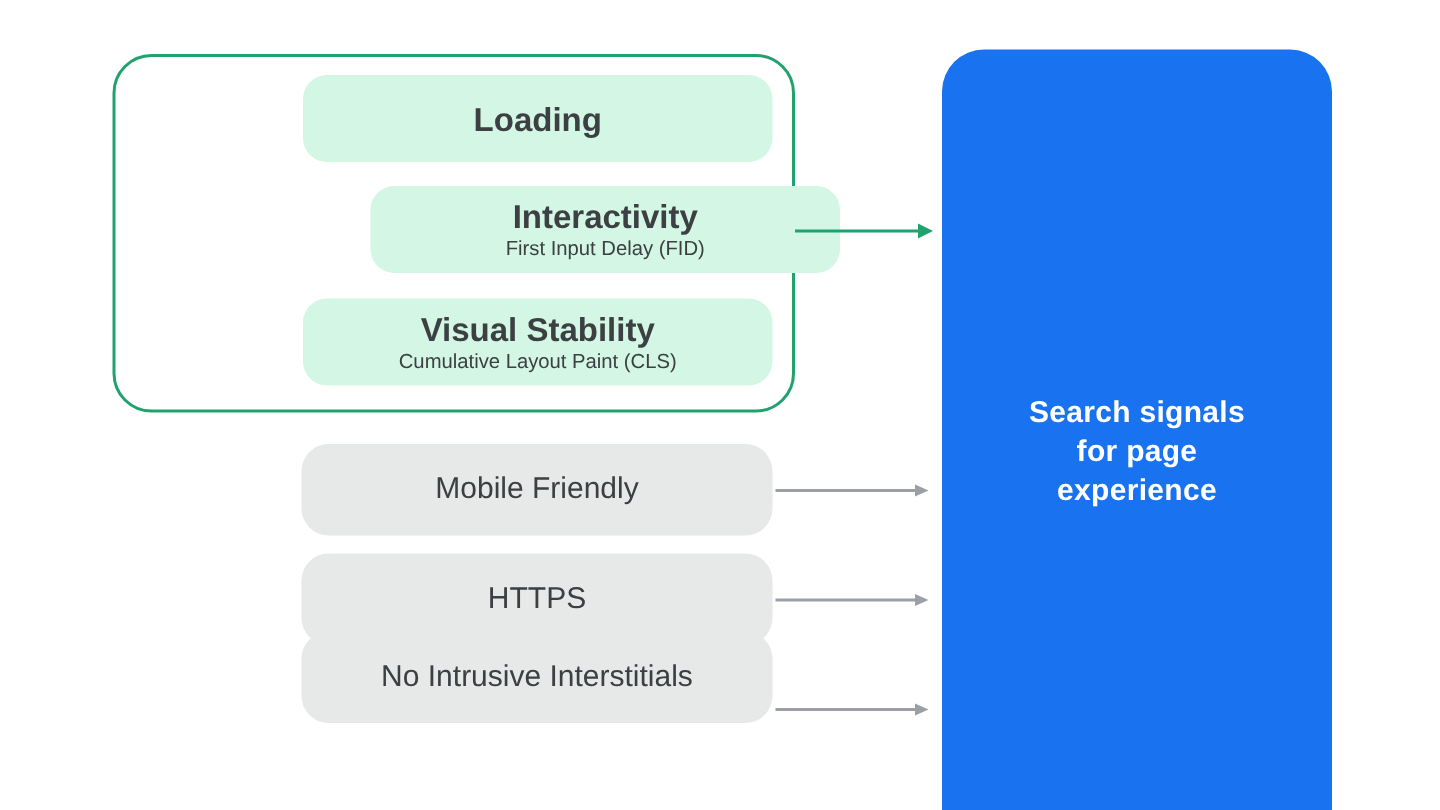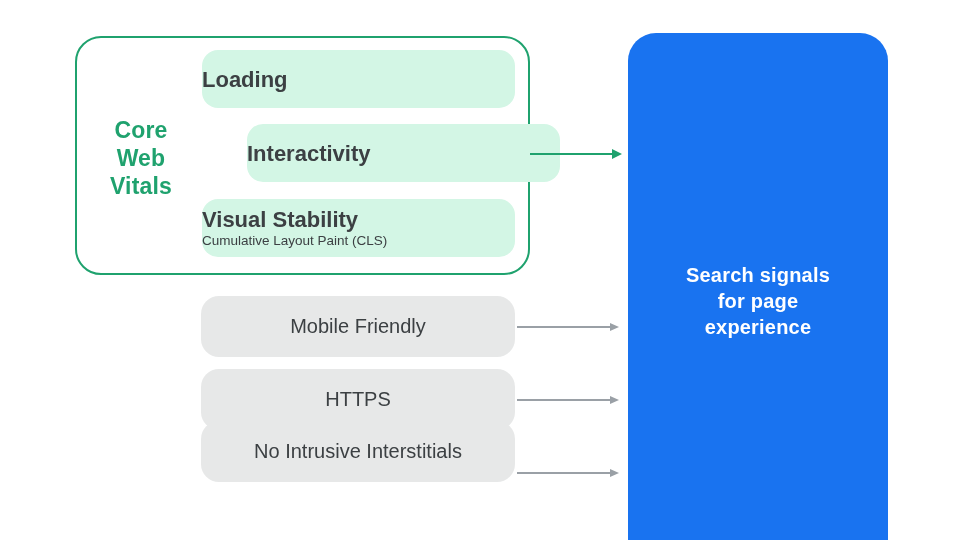--- a/index.html
+++ b/index.html
@@ -43,20 +43,21 @@
     letter-spacing: 0.2px;
   }
   .vital-card {
     position: absolute;
     left: 125px;
     width: 313px; height: 58px;
     background: var(--mint);
     border-radius: 16px;
     display: flex;
     flex-direction: column;
+    align-items: center;
     justify-content: center;
   }
   .vital-card.v1 { top: 12px; }
   .vital-card.v2 { top: 86px; margin-left: 45px; }
   .vital-card.v3 { top: 161px; }
   .vital-title {
     font-size: 22px;
     font-weight: 700;
     line-height: 25px;
     color: var(--text-dark);
@@ -131,30 +132,28 @@
   .arrow.gray.a1 { top: 321px; }
   .arrow.gray.a2 { top: 394px; }
   .arrow.gray.a3 { top: 467px; }
 </style>
 </head>
 <body>
 
 <div class="canvas">
 
   <div class="cwv-group">
-    <div class="cwv-label">Core
-Web
-Vitals</div>
 
     <div class="vital-card v1">
       <div class="vital-title">Loading</div>
     </div>
 
     <div class="vital-card v2">
       <div class="vital-title">Interactivity</div>
+      <div class="vital-subtitle">First Input Delay (FID)</div>
     </div>
 
     <div class="vital-card v3">
       <div class="vital-title">Visual Stability</div>
       <div class="vital-subtitle">Cumulative Layout Paint (CLS)</div>
     </div>
   </div>
 
   <div class="arrow green">
     <div class="arrow-line"></div>

